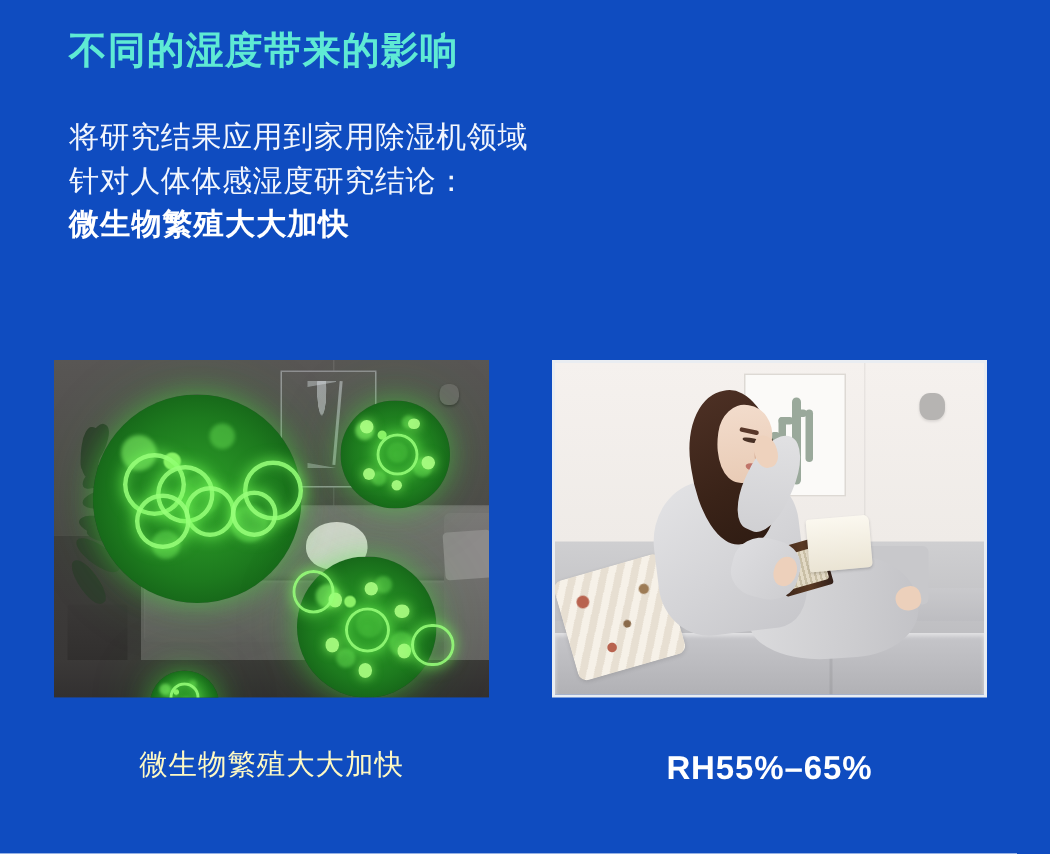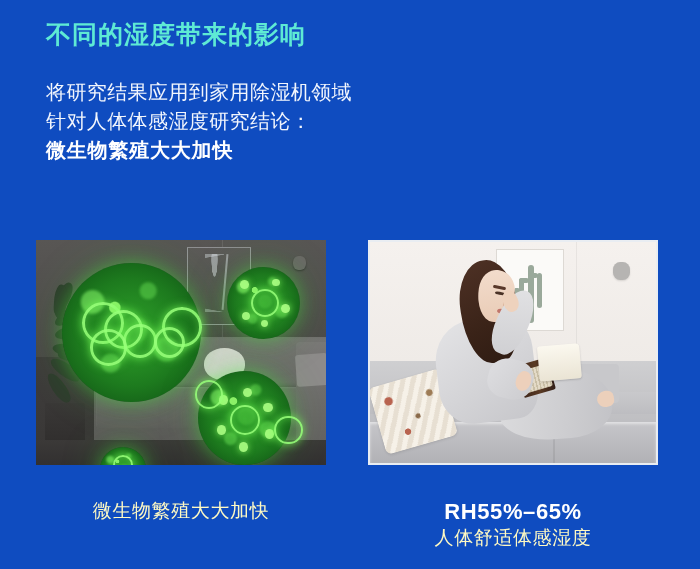--- a/index.html
+++ b/index.html
@@ -592,16 +592,15 @@
       </div>
     </div>
   </div>
 
   <div class="caption cap-left">
     <div class="cap-sub">微生物繁殖大大加快</div>
   </div>
 
   <div class="caption cap-right">
     <div class="cap-title">RH55%–65%</div>
-    <div class="cap-sub">人体舒适体感湿度</div>
   </div>
 
 </div>
 
 </body></html>

